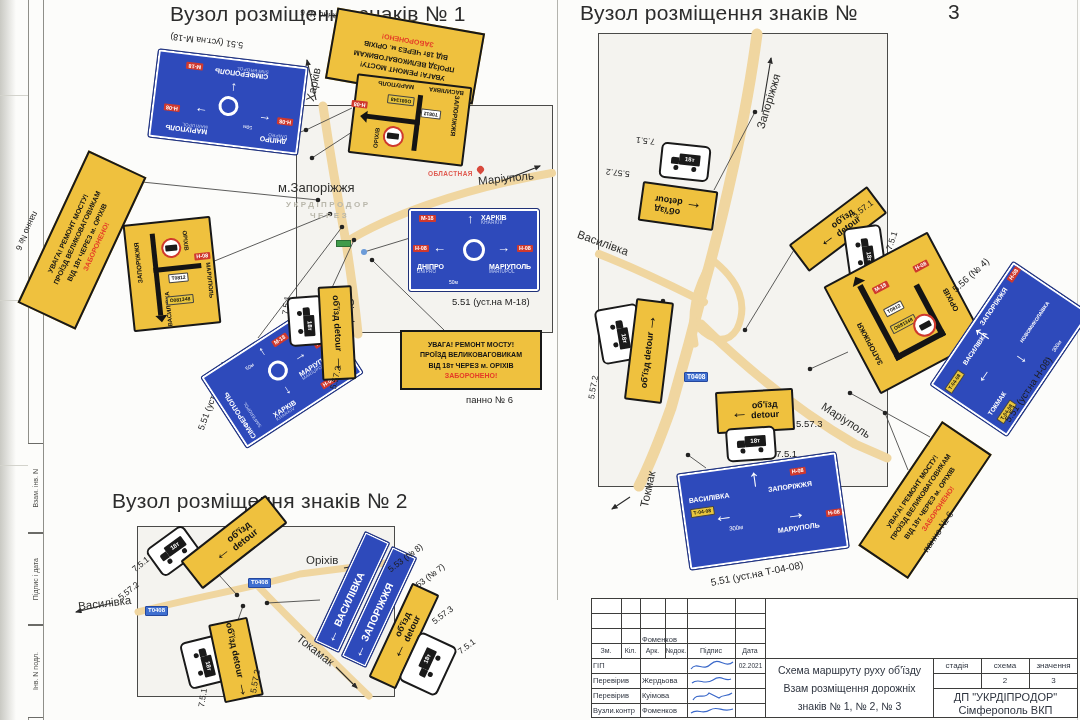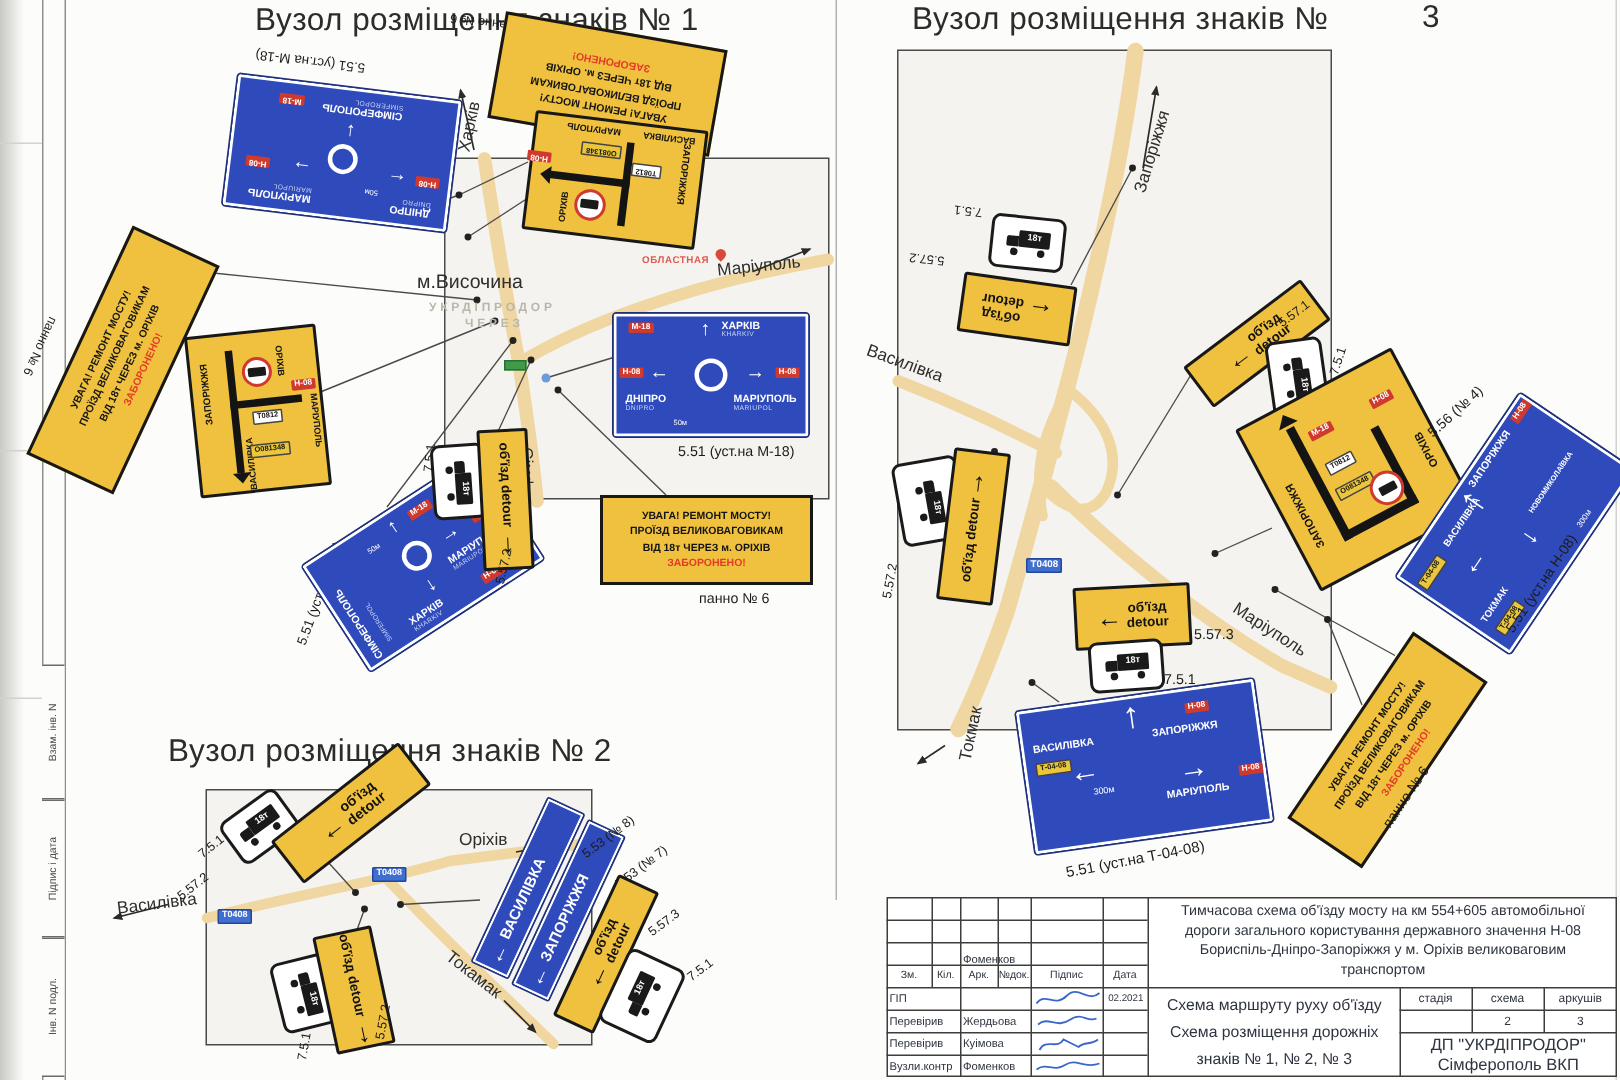--- a/index.html
+++ b/index.html
@@ -149,21 +149,21 @@
         <path d="M344,568 L372,563"></path>
         <path d="M336,667 L357,688"></path>
       <path d="M762,112 L771,58"></path>
         <path d="M630,497 L612,509"></path>
     </g>
   </svg>
 
   <div class="abs node-title" style="left:170px;top:2px">Вузол розміщення знаків № 1</div>
 
   <div class="abs road-lbl" style="left:304px;top:100px;transform:rotate(-78deg);transform-origin:left top">Харків</div>
-  <div class="abs road-lbl" style="left:278px;top:180px;font-size:13px">м.Височина</div>
+  <div class="abs road-lbl" style="left:278px;top:180px;font-size:13px">м.Запоріжжя</div>
   <div class="abs district" style="left:286px;top:200px">УКРДІПРОДОР</div>
   <div class="abs district" style="left:310px;top:211px">ЧЕРЕЗ</div>
   <div class="abs red-lbl" style="left:428px;top:170px">ОБЛАСТНАЯ</div>
   <div class="abs pin" style="left:477px;top:166px;width:7px;height:7px;background:#d8493c"></div>
   <div class="abs road-lbl" style="left:478px;top:172px;transform:rotate(-6deg)">Маріуполь</div>
   <div class="abs road-lbl vdown" style="left:344px;top:298px;height:92px">Сімферополь</div>
   <div class="abs" style="left:336px;top:240px;width:15px;height:7px;background:#3f9b4a;border:1px solid #2c6e35"></div>
   <div class="abs" style="left:361px;top:249px;width:6px;height:6px;border-radius:50%;background:#6b9bd8"></div>
 
   <div class="abs lbl" style="left:170px;top:36px;font-size:9px;transform:rotate(187deg)">5.51 (уст.на М-18)</div>
@@ -342,21 +342,21 @@
         <div class="w2"></div>
       </div>
   </div>
   <div class="abs detour vert" style="left:216px;top:620px;width:40px;height:80px;transform:rotate(-12deg)">
     <div class="txt vdown" style="font-size:9px"><span>об'їзд</span> <span>detour</span></div>
     <span class="arr">↓</span>
   </div>
   <div class="abs lbl" style="left:248px;top:692px;transform:rotate(-80deg);transform-origin:left top">5.57.2</div>
   <div class="abs lbl" style="left:196px;top:706px;transform:rotate(-80deg);transform-origin:left top">7.5.1</div>
 
-  <div class="abs node-title" style="left:608px;top:1px">Вузол розміщення знаків №</div>
+  <div class="abs node-title" style="left:580px;top:1px">Вузол розміщення знаків №</div>
   <div class="abs node-title" style="left:948px;top:0">3</div>
 
   <div class="abs road-lbl" style="left:766px;top:118px;transform:rotate(-73deg);transform-origin:left bottom">Запоріжжя</div>
   <div class="abs road-lbl" style="left:580px;top:228px;transform:rotate(20deg);transform-origin:left top">Василівка</div>
   <div class="abs road-lbl" style="left:826px;top:400px;transform:rotate(33deg);transform-origin:left top">Маріуполь</div>
   <div class="abs road-lbl" style="left:638px;top:506px;transform:rotate(-78deg);transform-origin:left top">Токмак</div>
   <span class="abs badge rd" style="left:684px;top:372px;font-size:6.5px">Т0408</span>
 
   <div class="abs lbl" style="left:636px;top:136px;transform:rotate(186deg)">7.5.1</div>
   <div class="abs truck-sign" style="left:660px;top:144px;width:50px;height:36px;transform:rotate(6deg)">
@@ -515,25 +515,24 @@
   <svg class="abs" style="left:689px;top:674px" width="46" height="14">
       <path d="M3,9 C10,3 15,12 24,6 S35,8 42,5" stroke="#3a68c9" stroke-width="1.2" fill="none"></path>
     </svg>
   <svg class="abs" style="left:689px;top:689px" width="46" height="14">
       <path d="M4,11 C8,3 16,11 20,4 L30,9 C34,5 38,8 43,4" stroke="#3a68c9" stroke-width="1.2" fill="none"></path>
     </svg>
   <svg class="abs" style="left:689px;top:704px" width="46" height="14">
       <path d="M2,9 C9,4 13,11 21,6 S33,9 44,5" stroke="#3a68c9" stroke-width="1.2" fill="none"></path>
     </svg>
 
-  <div class="abs tb-txt" style="left:766px;top:598px;width:312px;height:60px;font-size:9.5px;line-height:1.35;padding:2px 8px">Тимчасова схема об'їзду мосту на км 554+605 автомобільної дороги загального користування державного значення Н-08 Бориспіль-Дніпро-Запоріжжя у м. Оріхів великоваговим транспортом</div>
   <div class="abs tb-txt" style="left:766px;top:662px;width:167px;height:16px;font-size:10.5px">Схема маршруту руху об'їзду</div>
-  <div class="abs tb-txt" style="left:766px;top:680px;width:167px;height:16px;font-size:10.5px">Схема розміщення дорожніх</div>
+  <div class="abs tb-txt" style="left:766px;top:680px;width:167px;height:16px;font-size:10.5px">Взам розміщення дорожніх</div>
   <div class="abs tb-txt" style="left:766px;top:698px;width:167px;height:16px;font-size:10.5px">знаків № 1, № 2, № 3</div>
   <div class="abs tb-txt" style="left:933px;top:658px;width:48px;height:15px;font-size:8px">стадія</div>
   <div class="abs tb-txt" style="left:981px;top:658px;width:48px;height:15px;font-size:8px">схема</div>
-  <div class="abs tb-txt" style="left:1029px;top:658px;width:49px;height:15px;font-size:8px">аркушів</div>
+  <div class="abs tb-txt" style="left:1029px;top:658px;width:49px;height:15px;font-size:8px">значення</div>
   <div class="abs tb-txt" style="left:981px;top:673px;width:48px;height:15px;font-size:8px">2</div>
   <div class="abs tb-txt" style="left:1029px;top:673px;width:49px;height:15px;font-size:8px">3</div>
   <div class="abs tb-txt" style="left:933px;top:690px;width:145px;height:14px;font-size:11px">ДП "УКРДІПРОДОР"</div>
   <div class="abs tb-txt" style="left:933px;top:703px;width:145px;height:14px;font-size:11px">Сімферополь ВКП</div>
 
 </div>
 
 </body></html>

